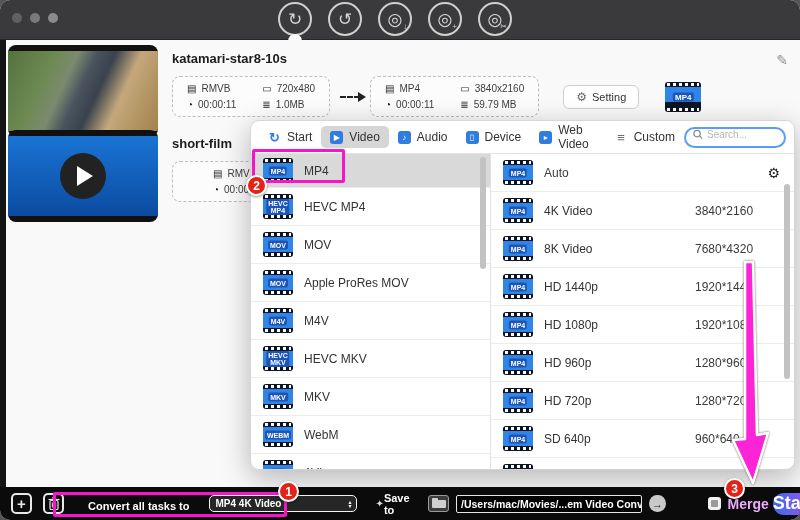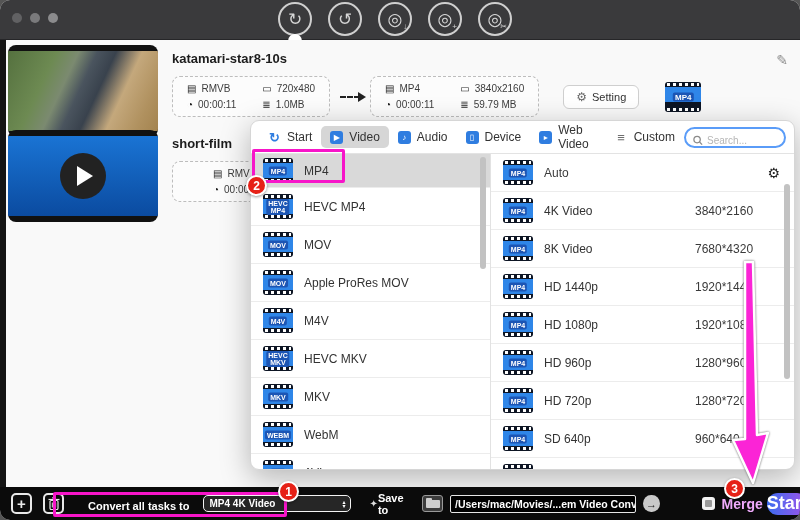--- a/index.html
+++ b/index.html
@@ -63,21 +63,21 @@
            border:1px solid #d6d6d6; border-radius:9px; box-shadow:0 8px 30px rgba(0,0,0,.28);
            display:flex; flex-direction:column; overflow:hidden; z-index:5; }
   .tabbar { height:33px; display:flex; align-items:center; padding:0 8px; border-bottom:1px solid #e3e3e3; flex:none; }
   .tab { display:flex; align-items:center; gap:6px; font-size:12px; color:#333; padding:4px 9px; border-radius:5px; }
   .tab.selected { background:#d6d6d6; }
   .tabicon { width:13px; height:13px; border-radius:3px; background:#2f7de0; color:#fff; font-size:8px;
              display:flex; align-items:center; justify-content:center; flex:none; }
   .tabicon.plain { background:transparent; color:#2f7de0; font-size:13px; font-weight:bold; }
   .tabicon.gray  { background:transparent; color:#6f6f6f; font-size:13px; font-weight:bold; }
   .searchbox { margin-left:auto; width:102px; height:21px; border:2px solid #5a9cf8; border-radius:12px;
-               display:flex; align-items:flex-end; padding:0 7px; gap:4px; }
+               display:flex; align-items:flex-start; padding:0 7px; gap:4px; }
   .searchbox input { border:none; outline:none; width:70px; font-size:10px; color:#444; background:transparent; }
   .searchbox input::placeholder { color:#b5b5b5; }
 
   .popupbody { flex:1; display:flex; min-height:0; }
   .formatlist { width:240px; border-right:1px solid #e2e2e2; position:relative; overflow:hidden; }
   .fmtrow { height:38px; display:flex; align-items:center; gap:11px; padding-left:12px; border-bottom:1px solid #ececec; font-size:12px; color:#333; }
   .fmtrow.selected { background:#d9d9d9; height:34px; }
   .reslist { flex:1; position:relative; overflow:hidden; }
   .resrow { height:38px; display:flex; align-items:center; gap:11px; padding:0 14px 0 12px; border-bottom:1px solid #ececec; font-size:12px; color:#333; }
   .resname { width:140px; }
@@ -87,21 +87,21 @@
 
   
   .bottombar { position:absolute; left:0; right:0; bottom:0; height:33px; background:#0b0b0b;
                display:flex; align-items:center; padding:0 8px; z-index:6; }
   .sqbtn { width:21px; height:21px; border:2px solid #e8e8e8; border-radius:5px; color:#e8e8e8;
            display:flex; align-items:center; justify-content:center; font-size:15px; font-weight:bold; flex:none; }
   .sqbtn.plus { margin-left:3px; }
   .sqbtn.trash { margin-left:11px; font-size:12px; }
   .convertwrap { display:flex; align-items:flex-end; margin-left:14px; padding:2px 8px 2px 10px; }
   .convertlabel { color:#fff; font-size:11px; font-weight:bold; white-space:nowrap; }
-  .convertselect { margin-left:14px; width:148px; height:17px; background:#262626; border:1px solid #f2f2f2;
+  .convertselect { margin-left:20px; width:148px; height:17px; background:#262626; border:1px solid #f2f2f2;
                    border-radius:5px; display:flex; align-items:center; padding:0 5px; }
   .convertselect .val { color:#fff; font-size:10px; font-weight:bold; flex:1; }
   .stepper { display:flex; flex-direction:column; line-height:4px; color:#fff; font-size:6px; }
   .sparkle { color:#ddd; font-size:10px; margin-left:10px; }
   .saveto { margin-left:auto; display:flex; align-items:center; gap:7px; }
   .savetolabel { color:#fff; font-size:11px; font-weight:bold; }
   .folderbtn { width:22px; height:17px; position:relative; background:#3c3c3c; border:1px solid #999; border-radius:3px; }
   .folderbtn::before { content:""; position:absolute; left:3px; top:4px; width:14px; height:8px; background:#cfcfcf; border-radius:1px; }
   .folderbtn::after { content:""; position:absolute; left:3px; top:2px; width:6px; height:3px; background:#cfcfcf; border-radius:1px 1px 0 0; }
   .pathfield { width:196px; height:18px; border:1px solid #e6e6e6; border-radius:2px; color:#fff; font-size:10.5px;

